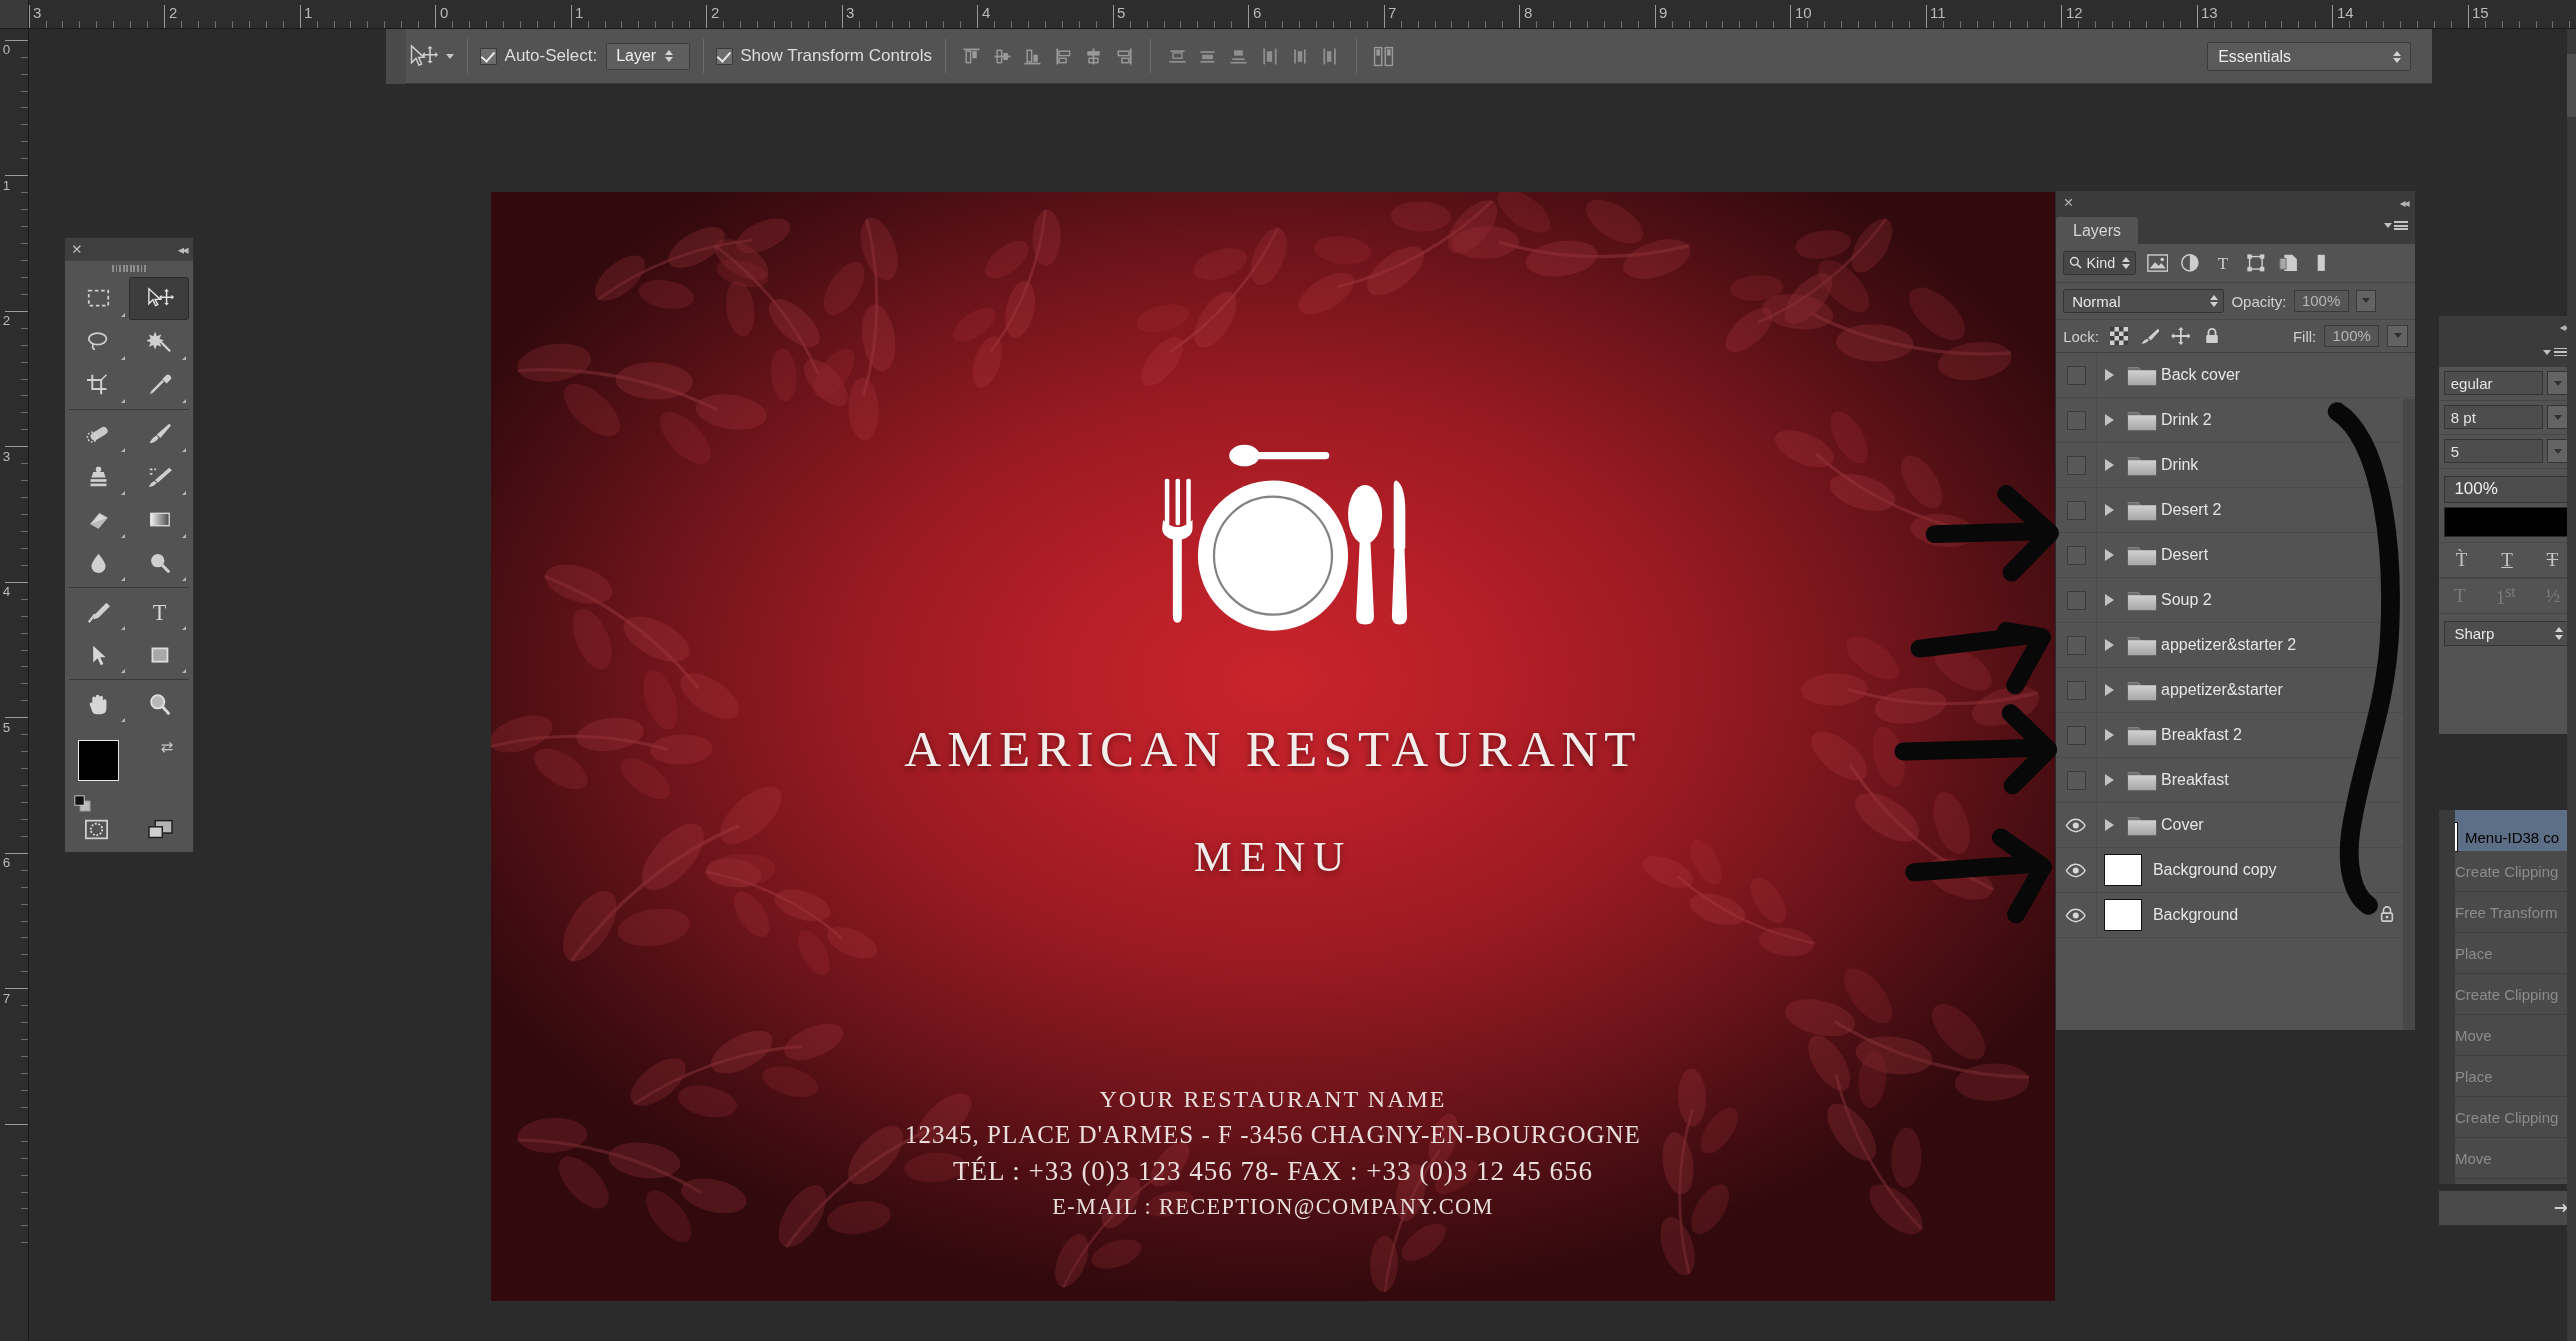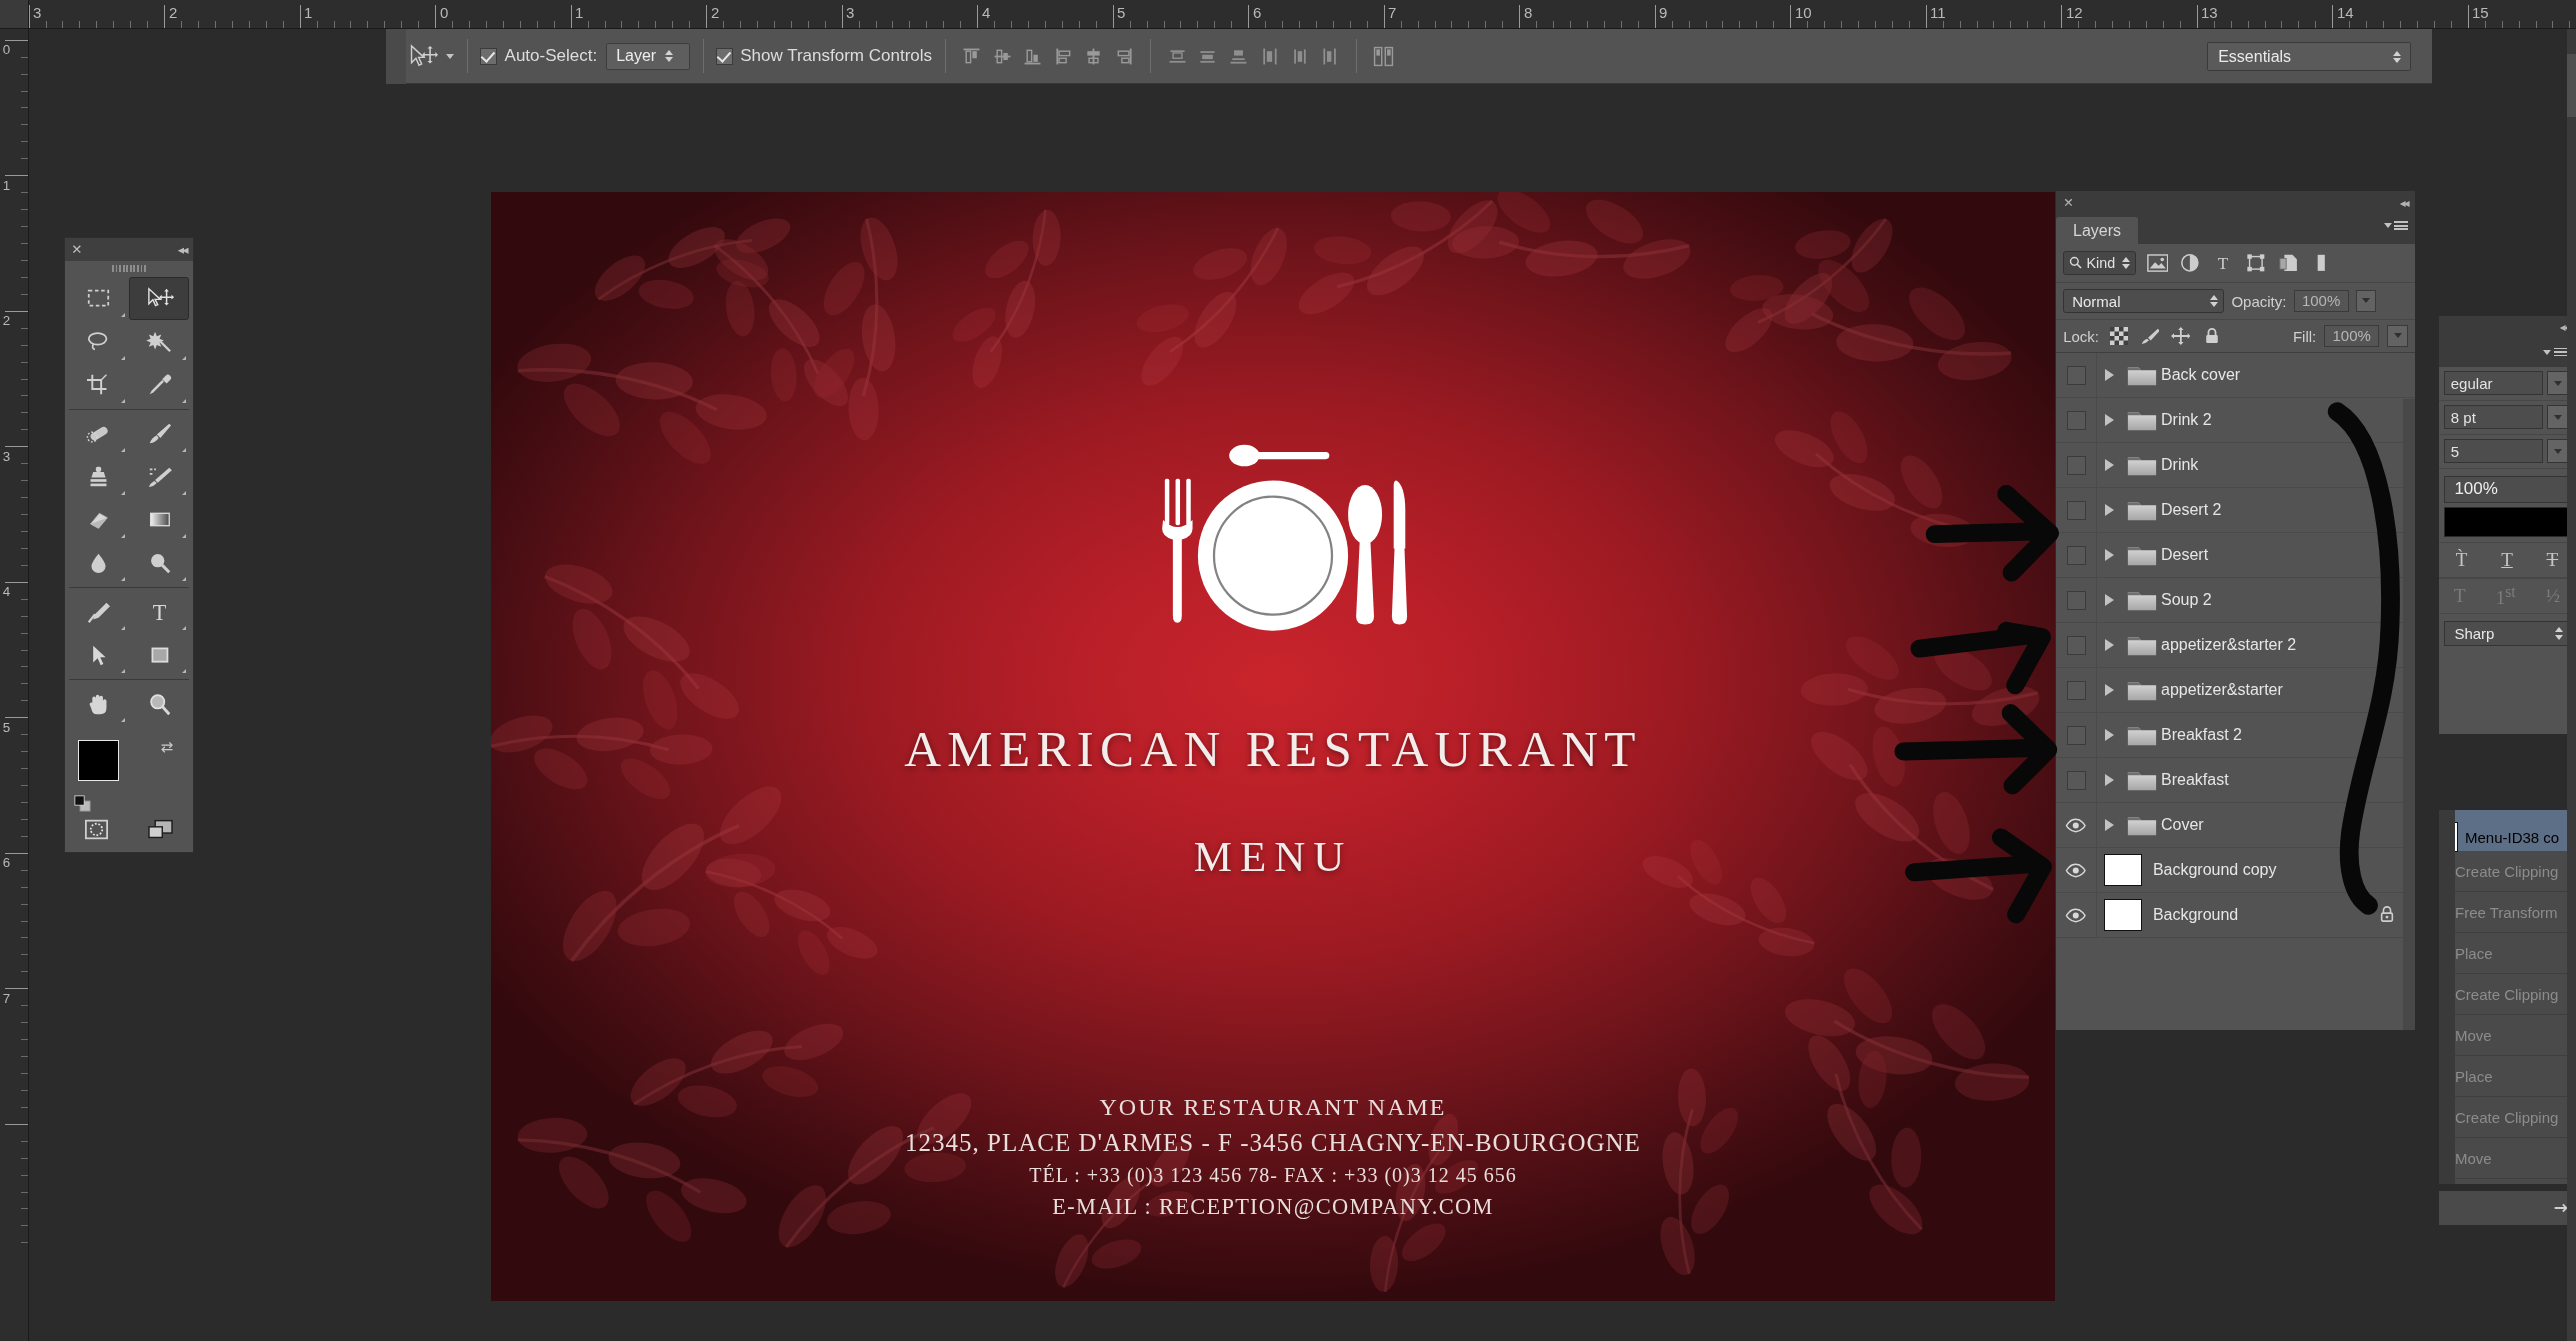--- a/index.html
+++ b/index.html
@@ -195,21 +195,21 @@
     font-size: 43px; letter-spacing: 8px;
     text-shadow: 0 1.8px 6.3px rgba(0,0,0,.45);
   }
   .contact {
     position: absolute; left: 0; right: 0; bottom: 81px;
     text-align: center; color: #e9dedc;
     font-family: "Liberation Serif", serif;
   }
   .contact .c0 { font-size: 24px; letter-spacing: 2px; margin-bottom: 8px; }
   .contact .c1 { font-size: 25px; letter-spacing: 1px; margin-bottom: 7.2px; }
-  .contact .c2 { font-size: 20px; letter-spacing: 1px; margin-bottom: 7.2px; }
+  .contact .c2 { font-size: 27px; letter-spacing: 1px; margin-bottom: 7.2px; }
   .contact .c3 { font-size: 22.4px; letter-spacing: 1.3px; }
 
   
   .layers-panel {
     position: absolute; left: 2055px; top: 190px;
     width: 361px; height: 841px;
     background: #535353; border: 0.9px solid #2b2b2b;
   }
   .lp-topbar {
     height: 23px; background: #3b3b3b;

